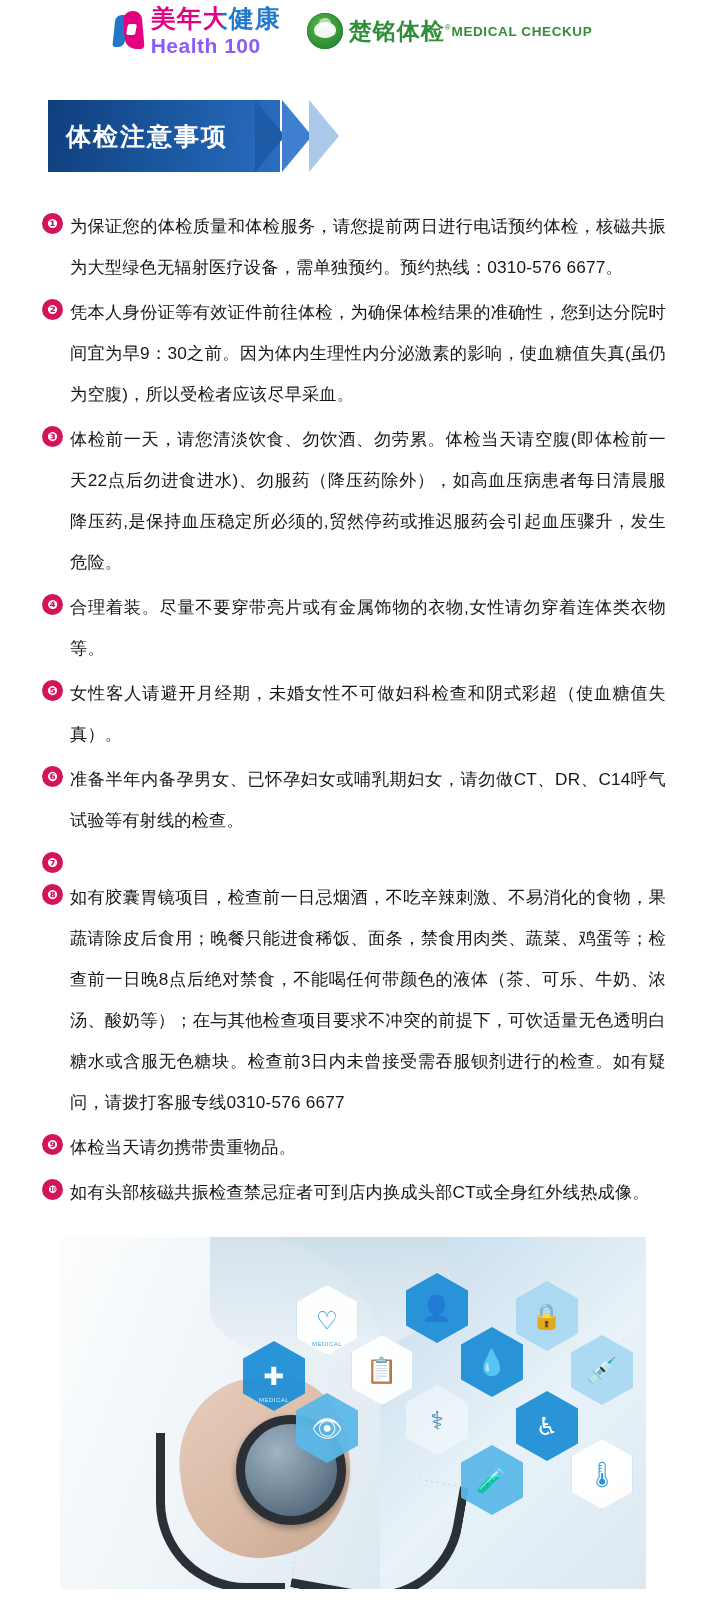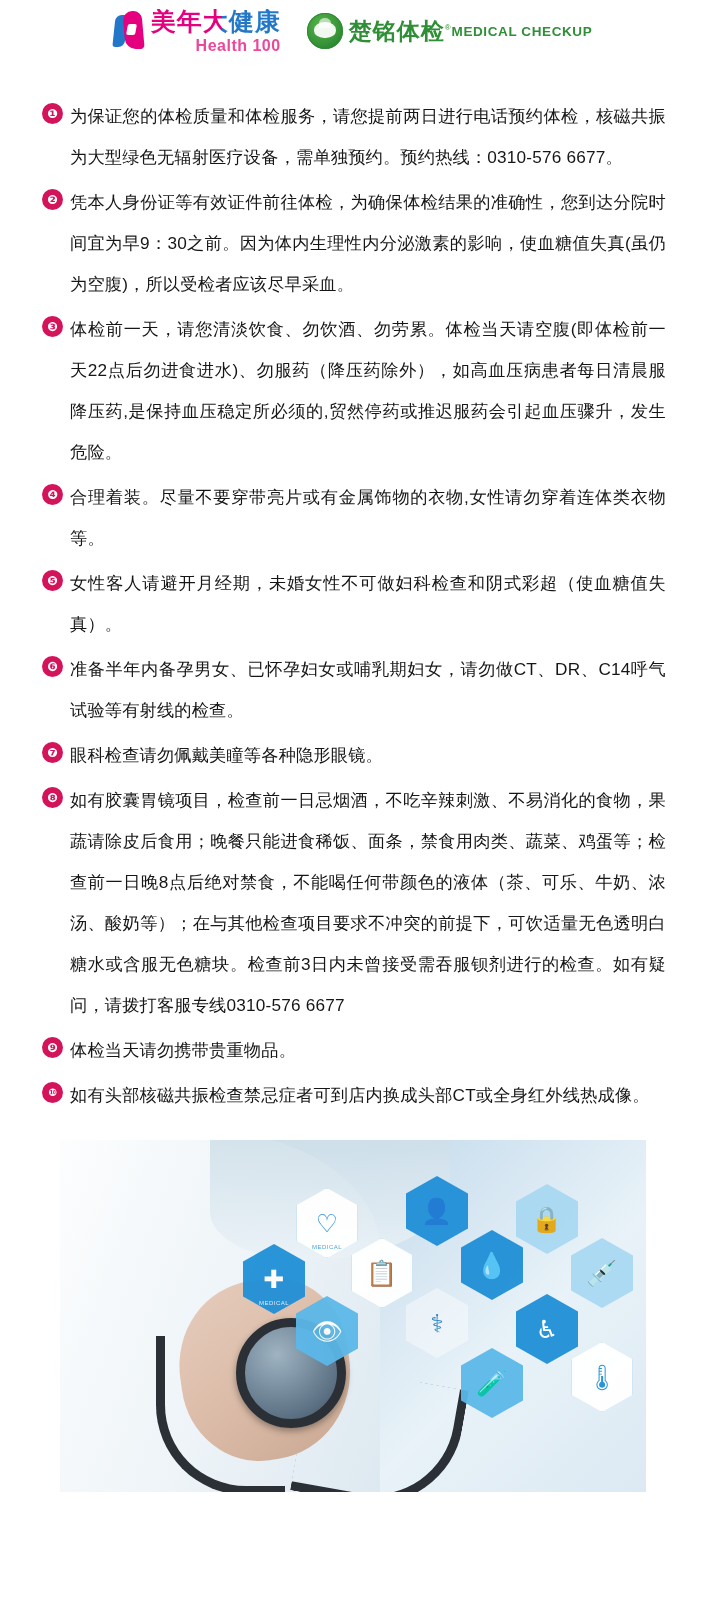--- a/index.html
+++ b/index.html
@@ -78,26 +78,25 @@
   .logo-health .cn {
     font-size: 25px;
     font-weight: bold;
     letter-spacing: 1px;
     background: linear-gradient(90deg, #e5007f 0%, #e5007f 55%, #2277c8 55%, #2277c8 100%);
     -webkit-background-clip: text;
     background-clip: text;
     color: transparent;
   }
   .logo-health .en {
-    font-size: 16px;
-    font-weight: bold;
-    color: #ec4899;
+    font-size: 21px;
+    font-weight: bold;
+    color: #8b5cf6;
     letter-spacing: 0.5px;
     margin-top: 4px;
-    text-align: right;
   }
   .logo-ciming {
     display: flex;
     align-items: center;
     gap: 6px;
   }
   .logo-ciming .leaf {
     width: 36px;
     height: 36px;
     border-radius: 50%;
@@ -366,20 +365,28 @@
     </div>
     <div class="logo-ciming">
       <div class="leaf"></div>
       <div class="words">
         <div class="cn"><span>楚铭体检</span><sup>®</sup></div>
         <div class="en">MEDICAL CHECKUP</div>
       </div>
     </div>
   </div>
 
+  <div class="banner-wrap">
+    <div class="banner">
+      <div class="banner-title">体检注意事项</div>
+    </div>
+    <div class="chev c1"></div>
+    <div class="chev c2"></div>
+    <div class="chev c3"></div>
+  </div>
 
   <div class="notice">
 
     <div class="item">
       <div class="num">❶</div>
       <div class="txt">为保证您的体检质量和体检服务，请您提前两日进行电话预约体检，核磁共振为大型绿色无辐射医疗设备，需单独预约。预约热线：0310-576 6677。</div>
     </div>
 
     <div class="item">
       <div class="num">❷</div>
@@ -401,21 +408,20 @@
       <div class="txt">女性客人请避开月经期，未婚女性不可做妇科检查和阴式彩超（使血糖值失真）。</div>
     </div>
 
     <div class="item">
       <div class="num">❻</div>
       <div class="txt">准备半年内备孕男女、已怀孕妇女或哺乳期妇女，请勿做CT、DR、C14呼气试验等有射线的检查。</div>
     </div>
 
     <div class="item">
       <div class="num">❼</div>
-      <div class="txt">眼科检查请勿佩戴美瞳等各种隐形眼镜。</div>
     </div>
 
     <div class="item">
       <div class="num">❽</div>
       <div class="txt">如有胶囊胃镜项目，检查前一日忌烟酒，不吃辛辣刺激、不易消化的食物，果蔬请除皮后食用；晚餐只能进食稀饭、面条，禁食用肉类、蔬菜、鸡蛋等；检查前一日晚8点后绝对禁食，不能喝任何带颜色的液体（茶、可乐、牛奶、浓汤、酸奶等）；在与其他检查项目要求不冲突的前提下，可饮适量无色透明白糖水或含服无色糖块。检查前3日内未曾接受需吞服钡剂进行的检查。如有疑问，请拨打客服专线0310-576 6677</div>
     </div>
 
     <div class="item">
       <div class="num">❾</div>
       <div class="txt">体检当天请勿携带贵重物品。</div>

